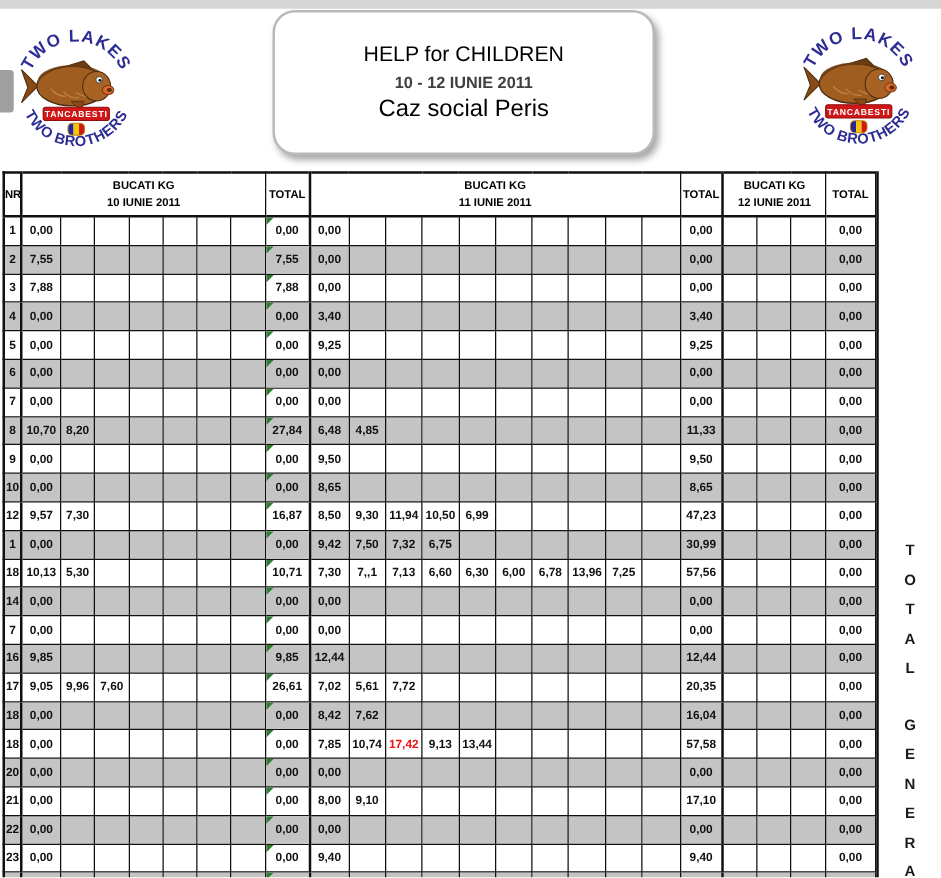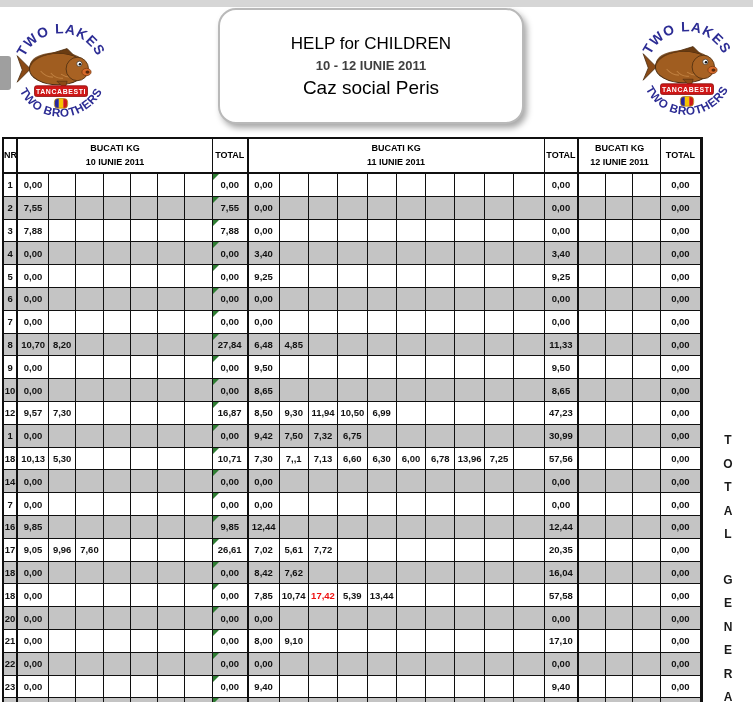--- a/index.html
+++ b/index.html
@@ -664,21 +664,21 @@
           <td></td>
           <td></td>
           <td></td>
           <td></td>
           <td></td>
           <td></td>
           <td class="t10">0,00</td>
           <td>7,85</td>
           <td>10,74</td>
           <td class="red">17,42</td>
-          <td>5,39</td>
+          <td>9,13</td>
           <td>13,44</td>
           <td></td>
           <td></td>
           <td></td>
           <td></td>
           <td></td>
           <td class="t11">57,58</td>
           <td></td>
           <td></td>
           <td></td>

